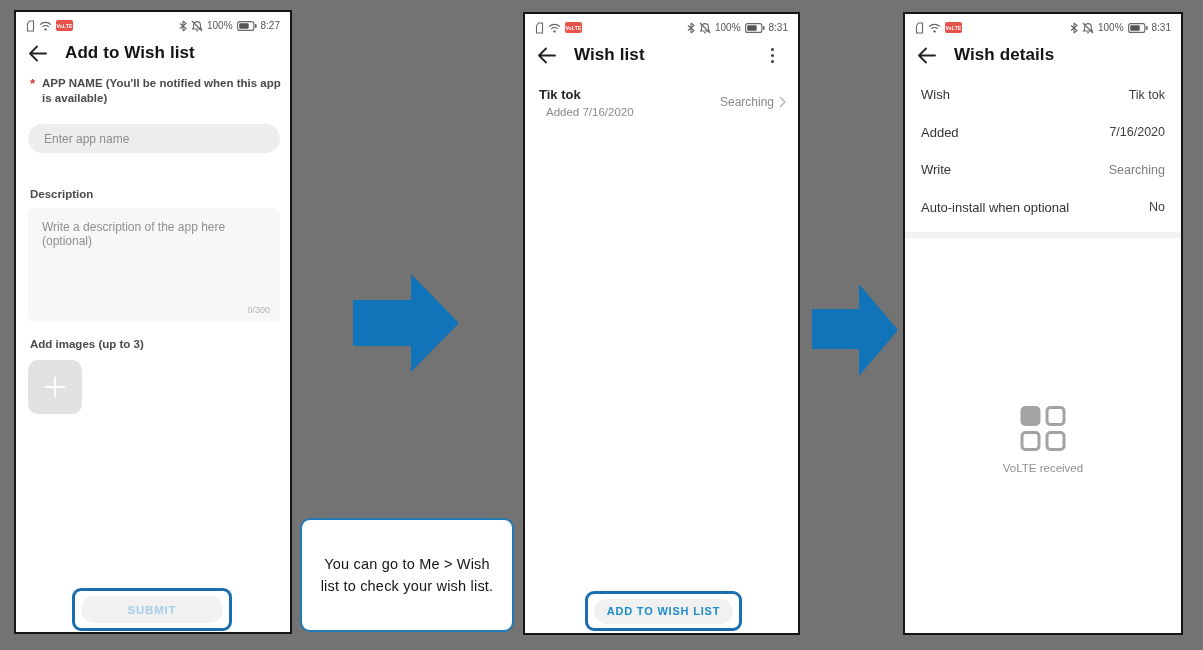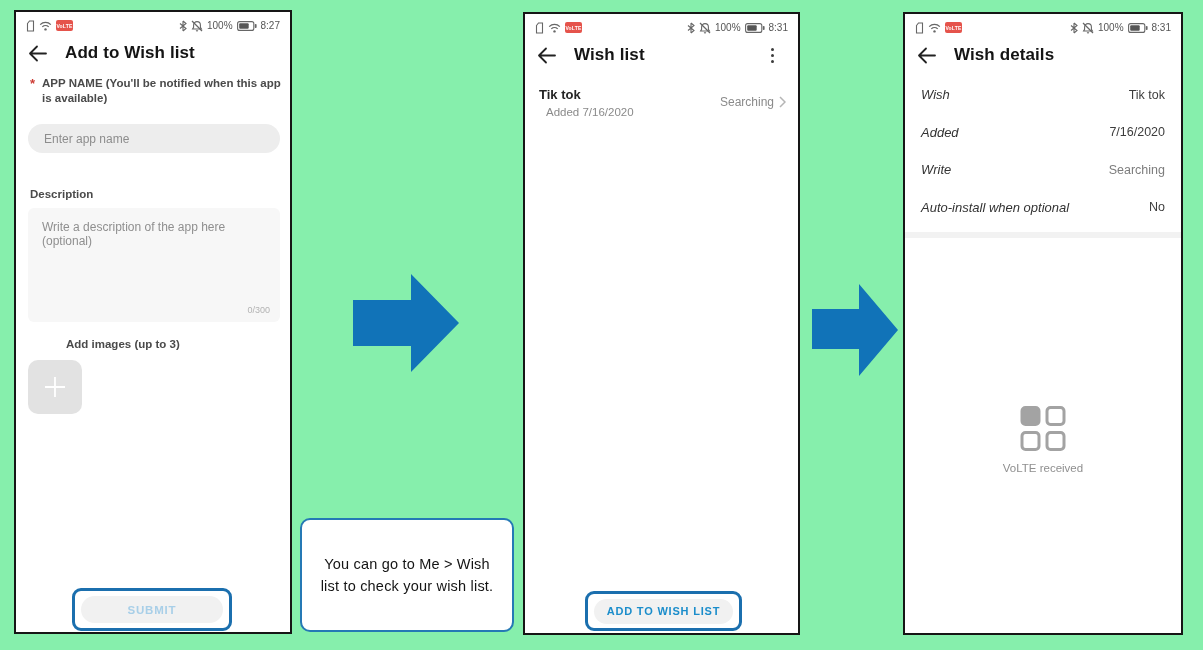--- a/index.html
+++ b/index.html
@@ -4,21 +4,21 @@
 <style>
   :root{
     --arrow-blue:#1173b8;
     --callout-border:#2579b5;
     --accent-blue:#1b8dcb;
     --disabled-blue:#a8cfe8;
     --volte-red:#e5534b;
   }
   *{box-sizing:border-box;margin:0;padding:0;}
   body{font-family:"Liberation Sans",sans-serif;background:#fff;}
-  .canvas{position:relative;width:1203px;height:650px;background:#86efac;overflow:hidden;}
+  .canvas{position:relative;width:1203px;height:650px;background:#737373;overflow:hidden;}
 
   .frame{position:absolute;background:#fff;border:2px solid #161616;}
   #frame1{left:14px;top:10px;width:278px;height:624px;}
   #frame2{left:523px;top:12px;width:277px;height:623px;}
   #frame3{left:903px;top:12px;width:280px;height:623px;}
 
   
   .statusbar{position:absolute;top:6px;left:10px;right:10px;height:15px;
     display:flex;justify-content:space-between;align-items:center;color:#555;font-size:10px;}
   .sb-group{display:flex;align-items:center;gap:4px;}
@@ -39,21 +39,21 @@
   .pill-input{position:absolute;top:112px;left:12px;width:252px;height:29px;border:none;outline:none;
     background:#ededed;border-radius:15px;padding:0 16px;font-size:12px;color:#6f6f6f;font-family:"Liberation Sans",sans-serif;}
   .pill-input::placeholder{color:#8d8d8d;opacity:1;}
   .section-label{position:absolute;left:14px;font-size:11.5px;font-weight:bold;color:#4a4a4a;}
   .desc-label{top:176px;}
   .desc-box{position:absolute;top:196px;left:12px;width:252px;height:114px;background:#f7f7f7;border-radius:6px;}
   .desc-box textarea{width:100%;height:100%;background:transparent;border:none;outline:none;resize:none;
     padding:12px 14px;font-size:12px;color:#7a7a7a;font-family:"Liberation Sans",sans-serif;}
   .desc-box textarea::placeholder{color:#8f8f8f;opacity:1;}
   .counter{position:absolute;right:10px;bottom:7px;font-size:9px;color:#b3b3b3;}
-  .img-label{top:326px;margin-left:36px;}
+  .img-label{top:326px;}
   .plus-tile{position:absolute;top:348px;left:12px;width:54px;height:54px;background:#e2e2e2;border-radius:10px;
     display:flex;align-items:center;justify-content:center;cursor:pointer;}
 
   
   .btn-callout{position:absolute;border:3px solid #1b6fae;border-radius:9px;background:#fff;
     display:flex;align-items:center;justify-content:center;}
   #submit-callout{left:56px;top:576px;width:160px;height:43px;}
   #addwish-callout{left:60px;top:577px;width:157px;height:40px;}
   .pill-btn{border:none;border-radius:16px;background:#f1f1f1;font-family:"Liberation Sans",sans-serif;
     font-weight:bold;font-size:11.5px;letter-spacing:.8px;cursor:pointer;}
@@ -73,21 +73,21 @@
     padding:0 14px;font-size:14.5px;line-height:1.55;color:#141414;font-weight:500;letter-spacing:.2px;}
 
   
   .block-arrow{position:absolute;}
   #arrow1{left:353px;top:272px;}
   #arrow2{left:812px;top:282px;}
 
   
   .detail-rows{position:absolute;top:62px;left:0;right:0;}
   .d-row{height:37.5px;padding:0 16px;display:flex;justify-content:space-between;align-items:center;}
-  .d-label{font-size:13px;color:#333;font-weight:500;font-style:italic;}
+  .d-label{font-size:13px;color:#333;font-weight:500;}
   .d-value{font-size:12.5px;color:#3d3d3d;}
   .d-value.muted{color:#7d7d7d;}
   .divider{position:absolute;top:218px;left:0;right:0;height:6px;background:#f2f2f2;}
   .wish-icon{position:absolute;top:392px;left:50%;transform:translateX(-50%);
     display:grid;grid-template-columns:20px 20px;grid-template-rows:20px 20px;gap:5px;}
   .wish-icon .sq{width:20px;height:20px;border-radius:5px;border:3px solid #a3a3a3;background:#fff;}
   .wish-icon .sq.filled{background:#a3a3a3;border-color:#a3a3a3;}
   .wish-received{position:absolute;top:448px;left:0;right:0;text-align:center;font-size:11.5px;color:#8f8f8f;}
 </style>
 </head>

